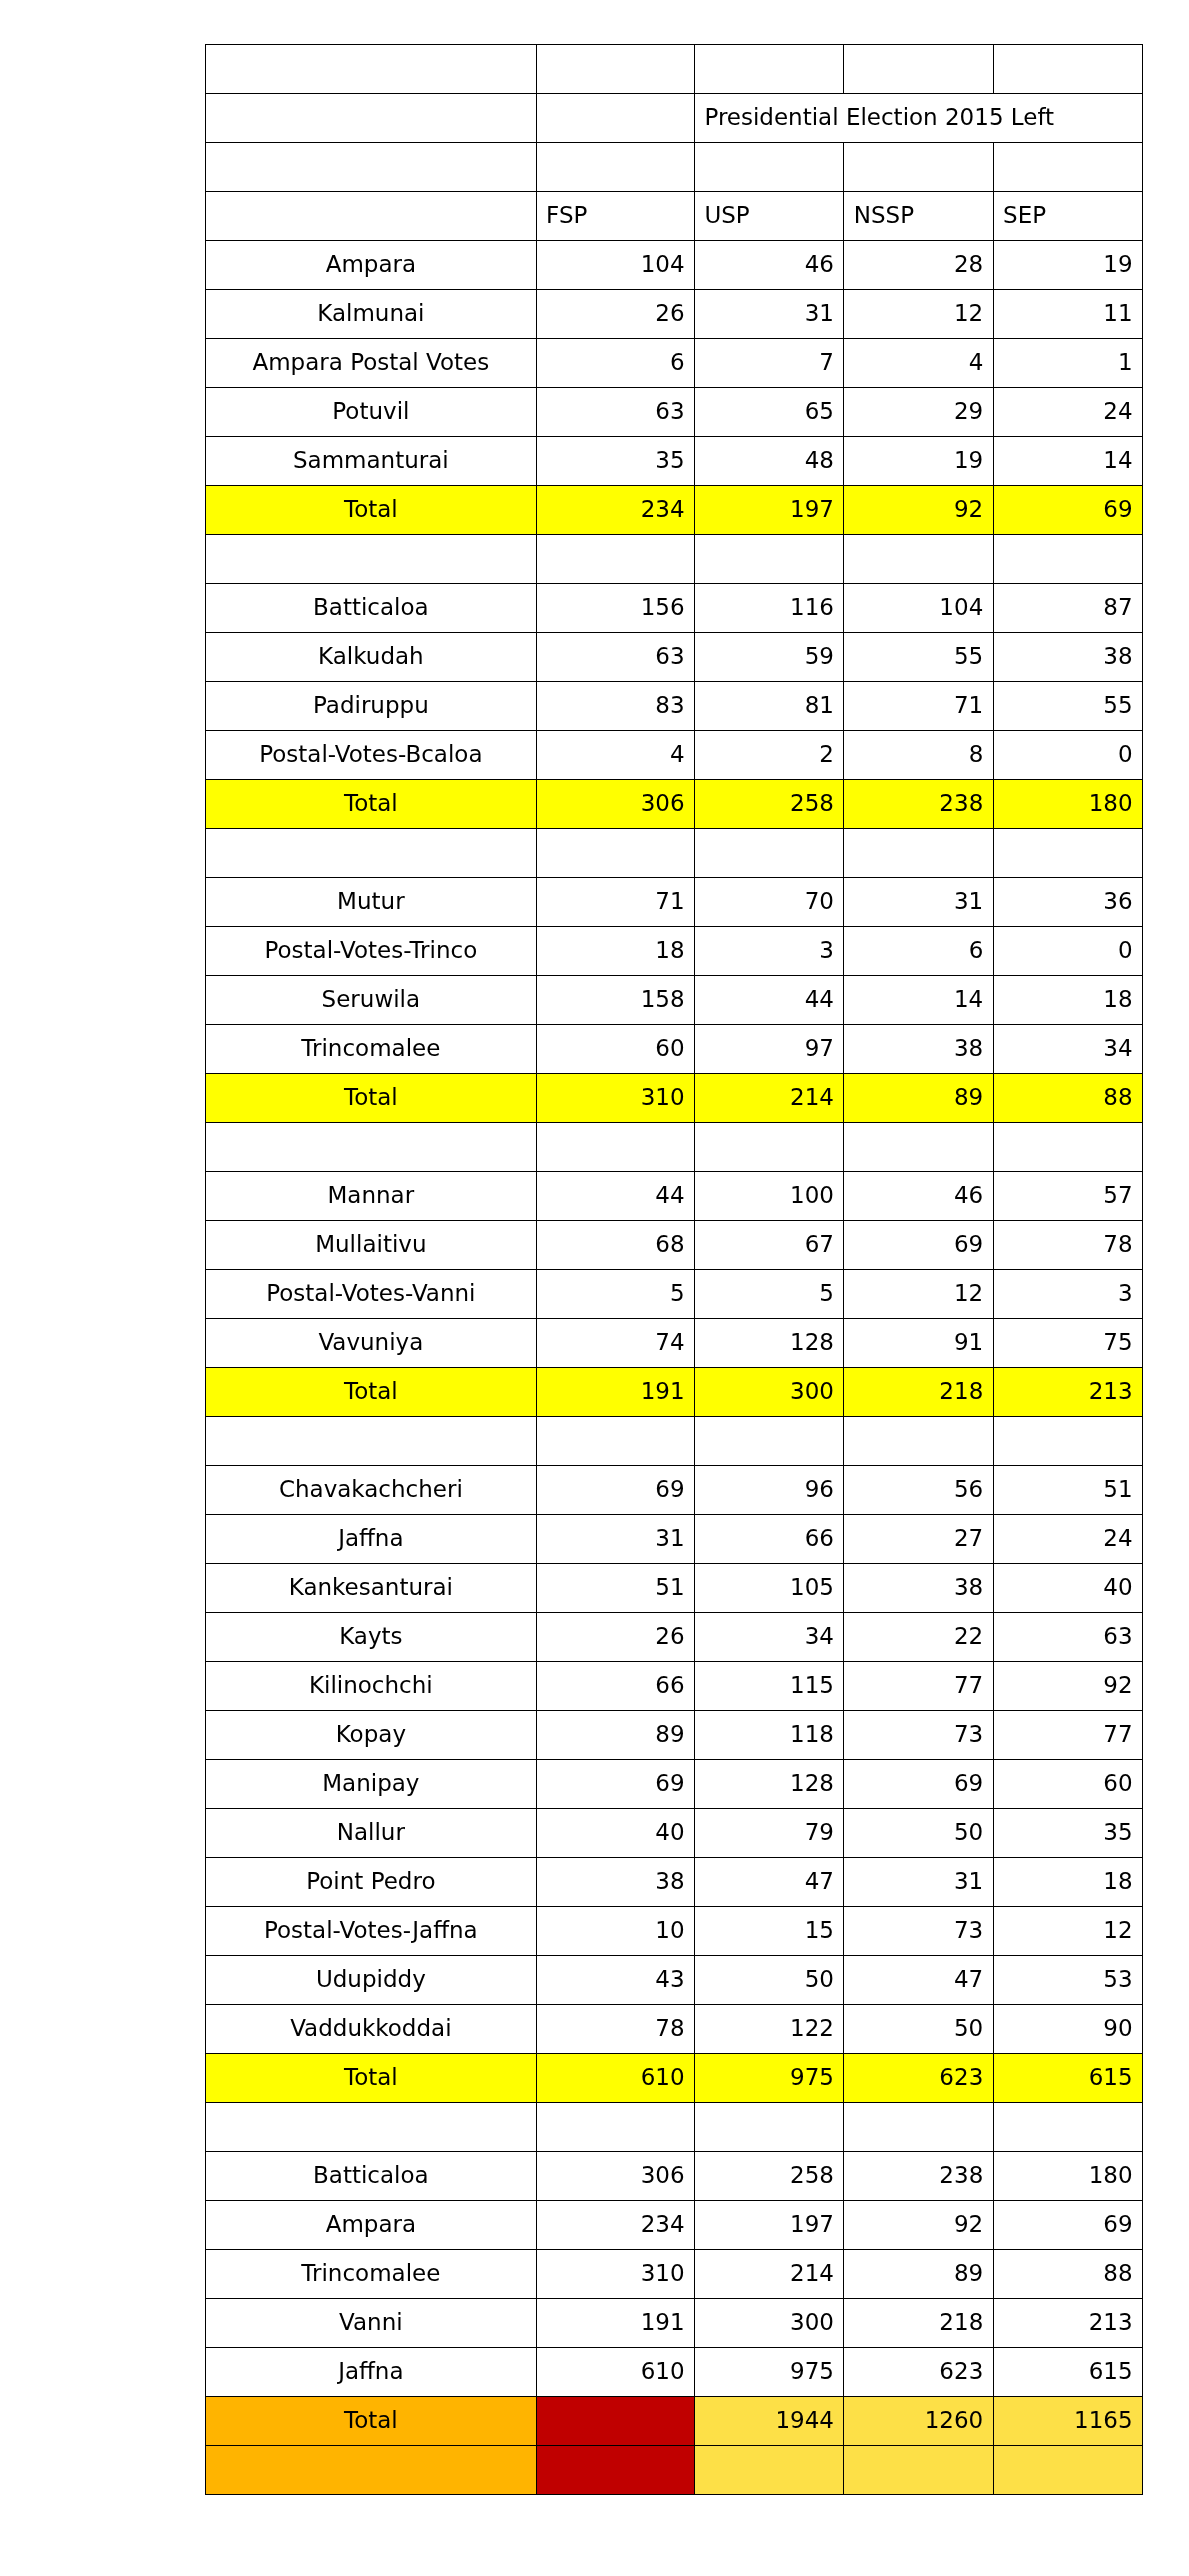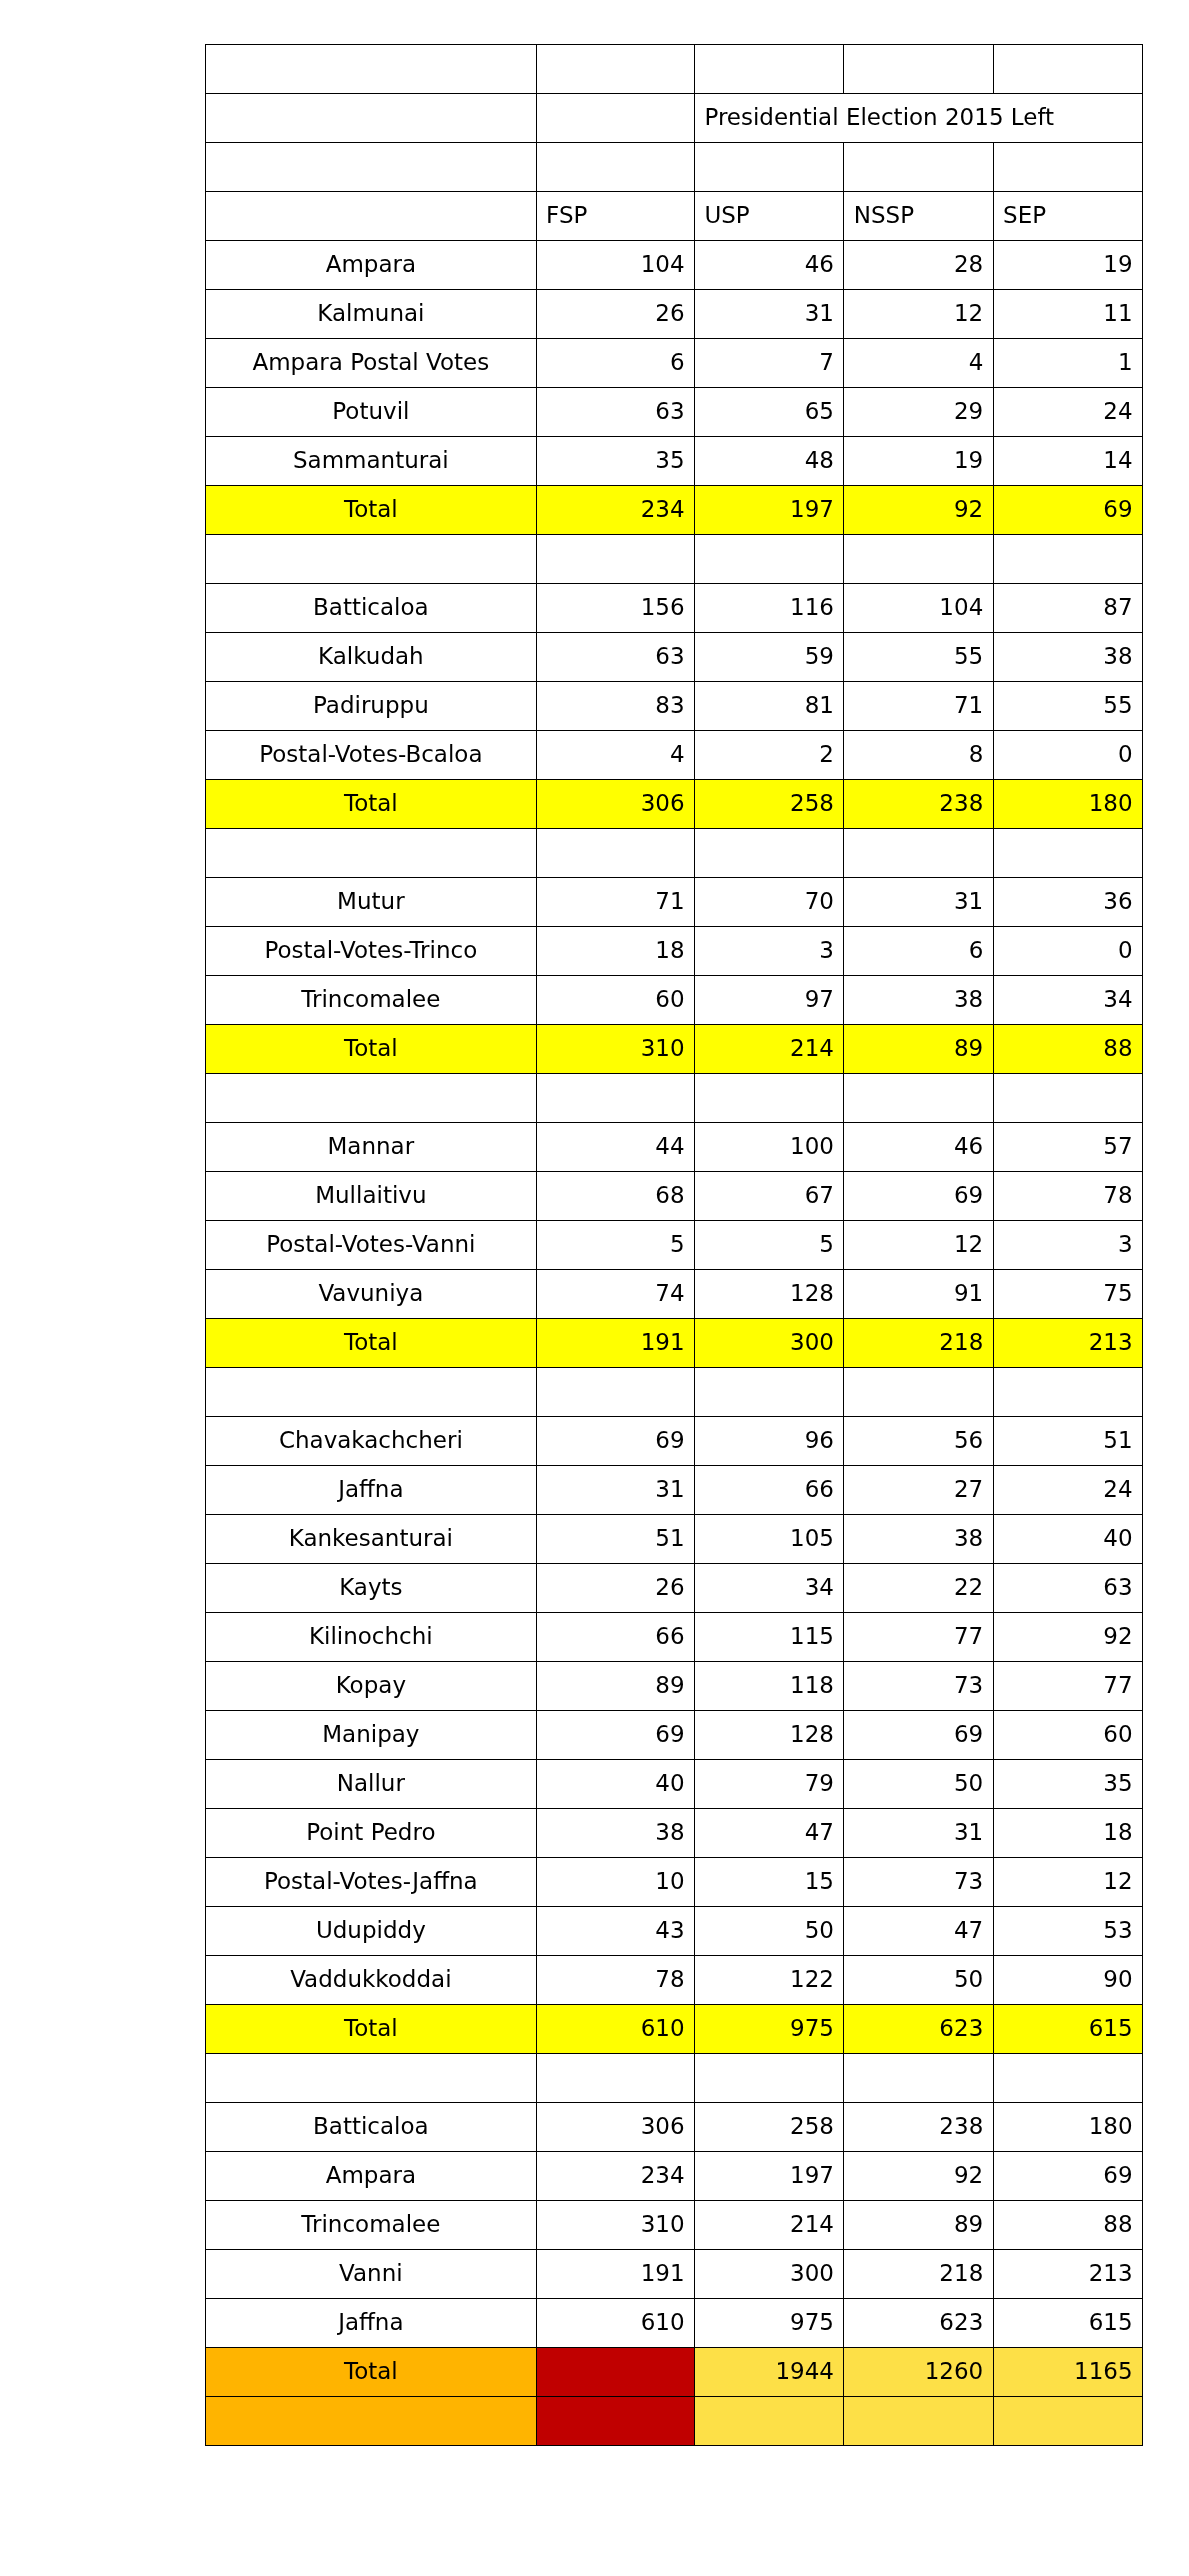--- a/index.html
+++ b/index.html
@@ -201,20 +201,27 @@
         <td class="num">36</td>
       </tr>
       <tr>
         <td class="label">Postal-Votes-Trinco</td>
         <td class="num">18</td>
         <td class="num">3</td>
         <td class="num">6</td>
         <td class="num">0</td>
       </tr>
       <tr>
+        <td class="label">Seruwila</td>
+        <td class="num">158</td>
+        <td class="num">44</td>
+        <td class="num">14</td>
+        <td class="num">18</td>
+      </tr>
+      <tr>
         <td class="label">Trincomalee</td>
         <td class="num">60</td>
         <td class="num">97</td>
         <td class="num">38</td>
         <td class="num">34</td>
       </tr>
       <tr class="yellow">
         <td class="label">Total</td>
         <td class="num">310</td>
         <td class="num">214</td>

